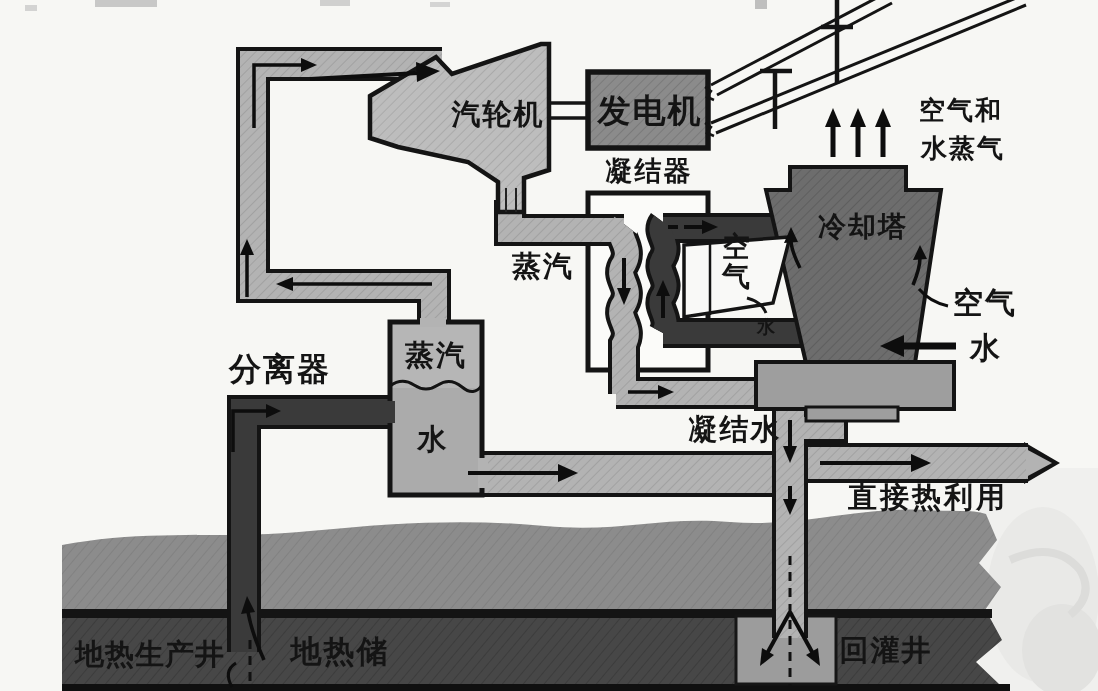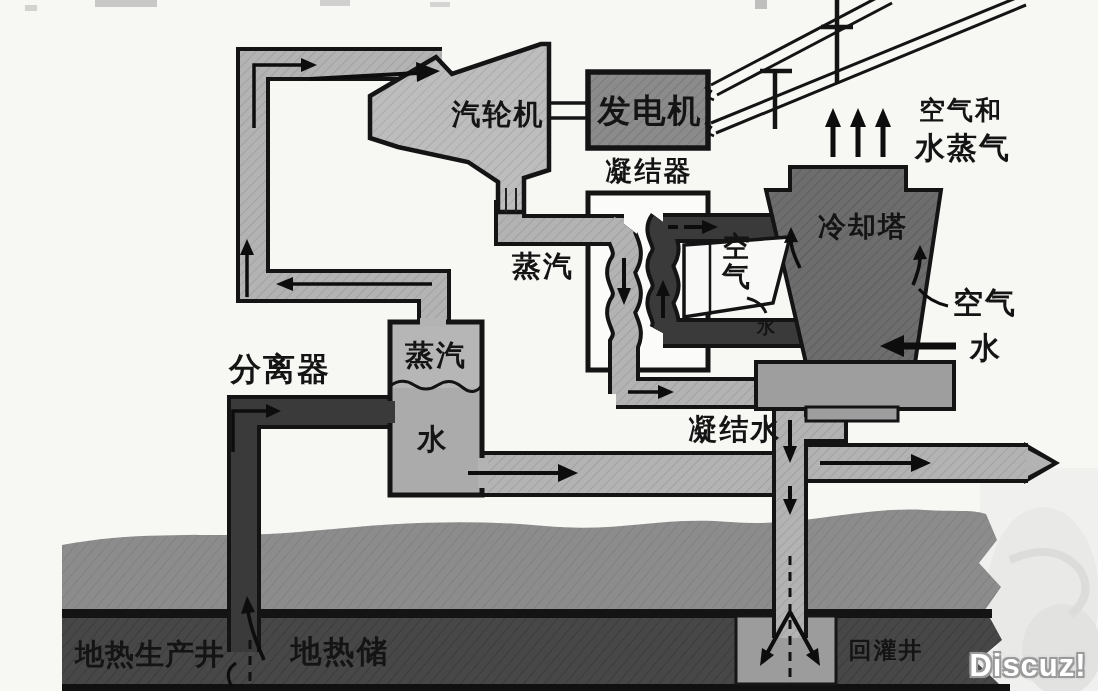--- a/index.html
+++ b/index.html
@@ -255,19 +255,19 @@
   <div class="lbl" style="left:498px;top:114px;font-size:29px">汽轮机</div>
   <div class="lbl" style="left:650px;top:110px;font-size:33px">发电机</div>
   <div class="lbl" style="left:649px;top:171px;font-size:27px">凝结器</div>
   <div class="lbl" style="left:543px;top:266px;font-size:29px">蒸汽</div>
   <div class="lbl" style="left:863px;top:227px;font-size:28px">冷却塔</div>
   <div class="lbl-stack" style="left:722px;top:232px;font-size:28px">空气</div>
   <div class="lbl" style="left:766px;top:327px;font-size:18px;letter-spacing:0">水</div>
   <div class="lbl" style="left:985px;top:303px;font-size:30px">空气</div>
   <div class="lbl" style="left:986px;top:348px;font-size:30px">水</div>
   <div class="lbl" style="left:961px;top:110px;font-size:26px">空气和</div>
-  <div class="lbl" style="left:963px;top:148px;font-size:30px">水蒸气</div>
+  <div class="lbl" style="left:963px;top:148px;font-size:26px">水蒸气</div>
   <div class="lbl" style="left:735px;top:429px;font-size:29px">凝结水</div>
+  <div class="lbl" style="left:928px;top:497px;font-size:29px;letter-spacing:3px">直接热利用</div>
   <div class="lbl" style="left:340px;top:651px;font-size:31px">地热储</div>
   <div class="lbl" style="left:150px;top:654px;font-size:29px;letter-spacing:1px">地热生产井</div>
-  <div class="lbl" style="left:886px;top:650px;font-size:23px">回灌井</div>
-  <div class="watermark" style="left:1028px;top:666px;font-size:31px">Discuz!</div>
+  <div class="lbl" style="left:886px;top:650px;font-size:29px">回灌井</div>
 </div>
 
 </body></html>

